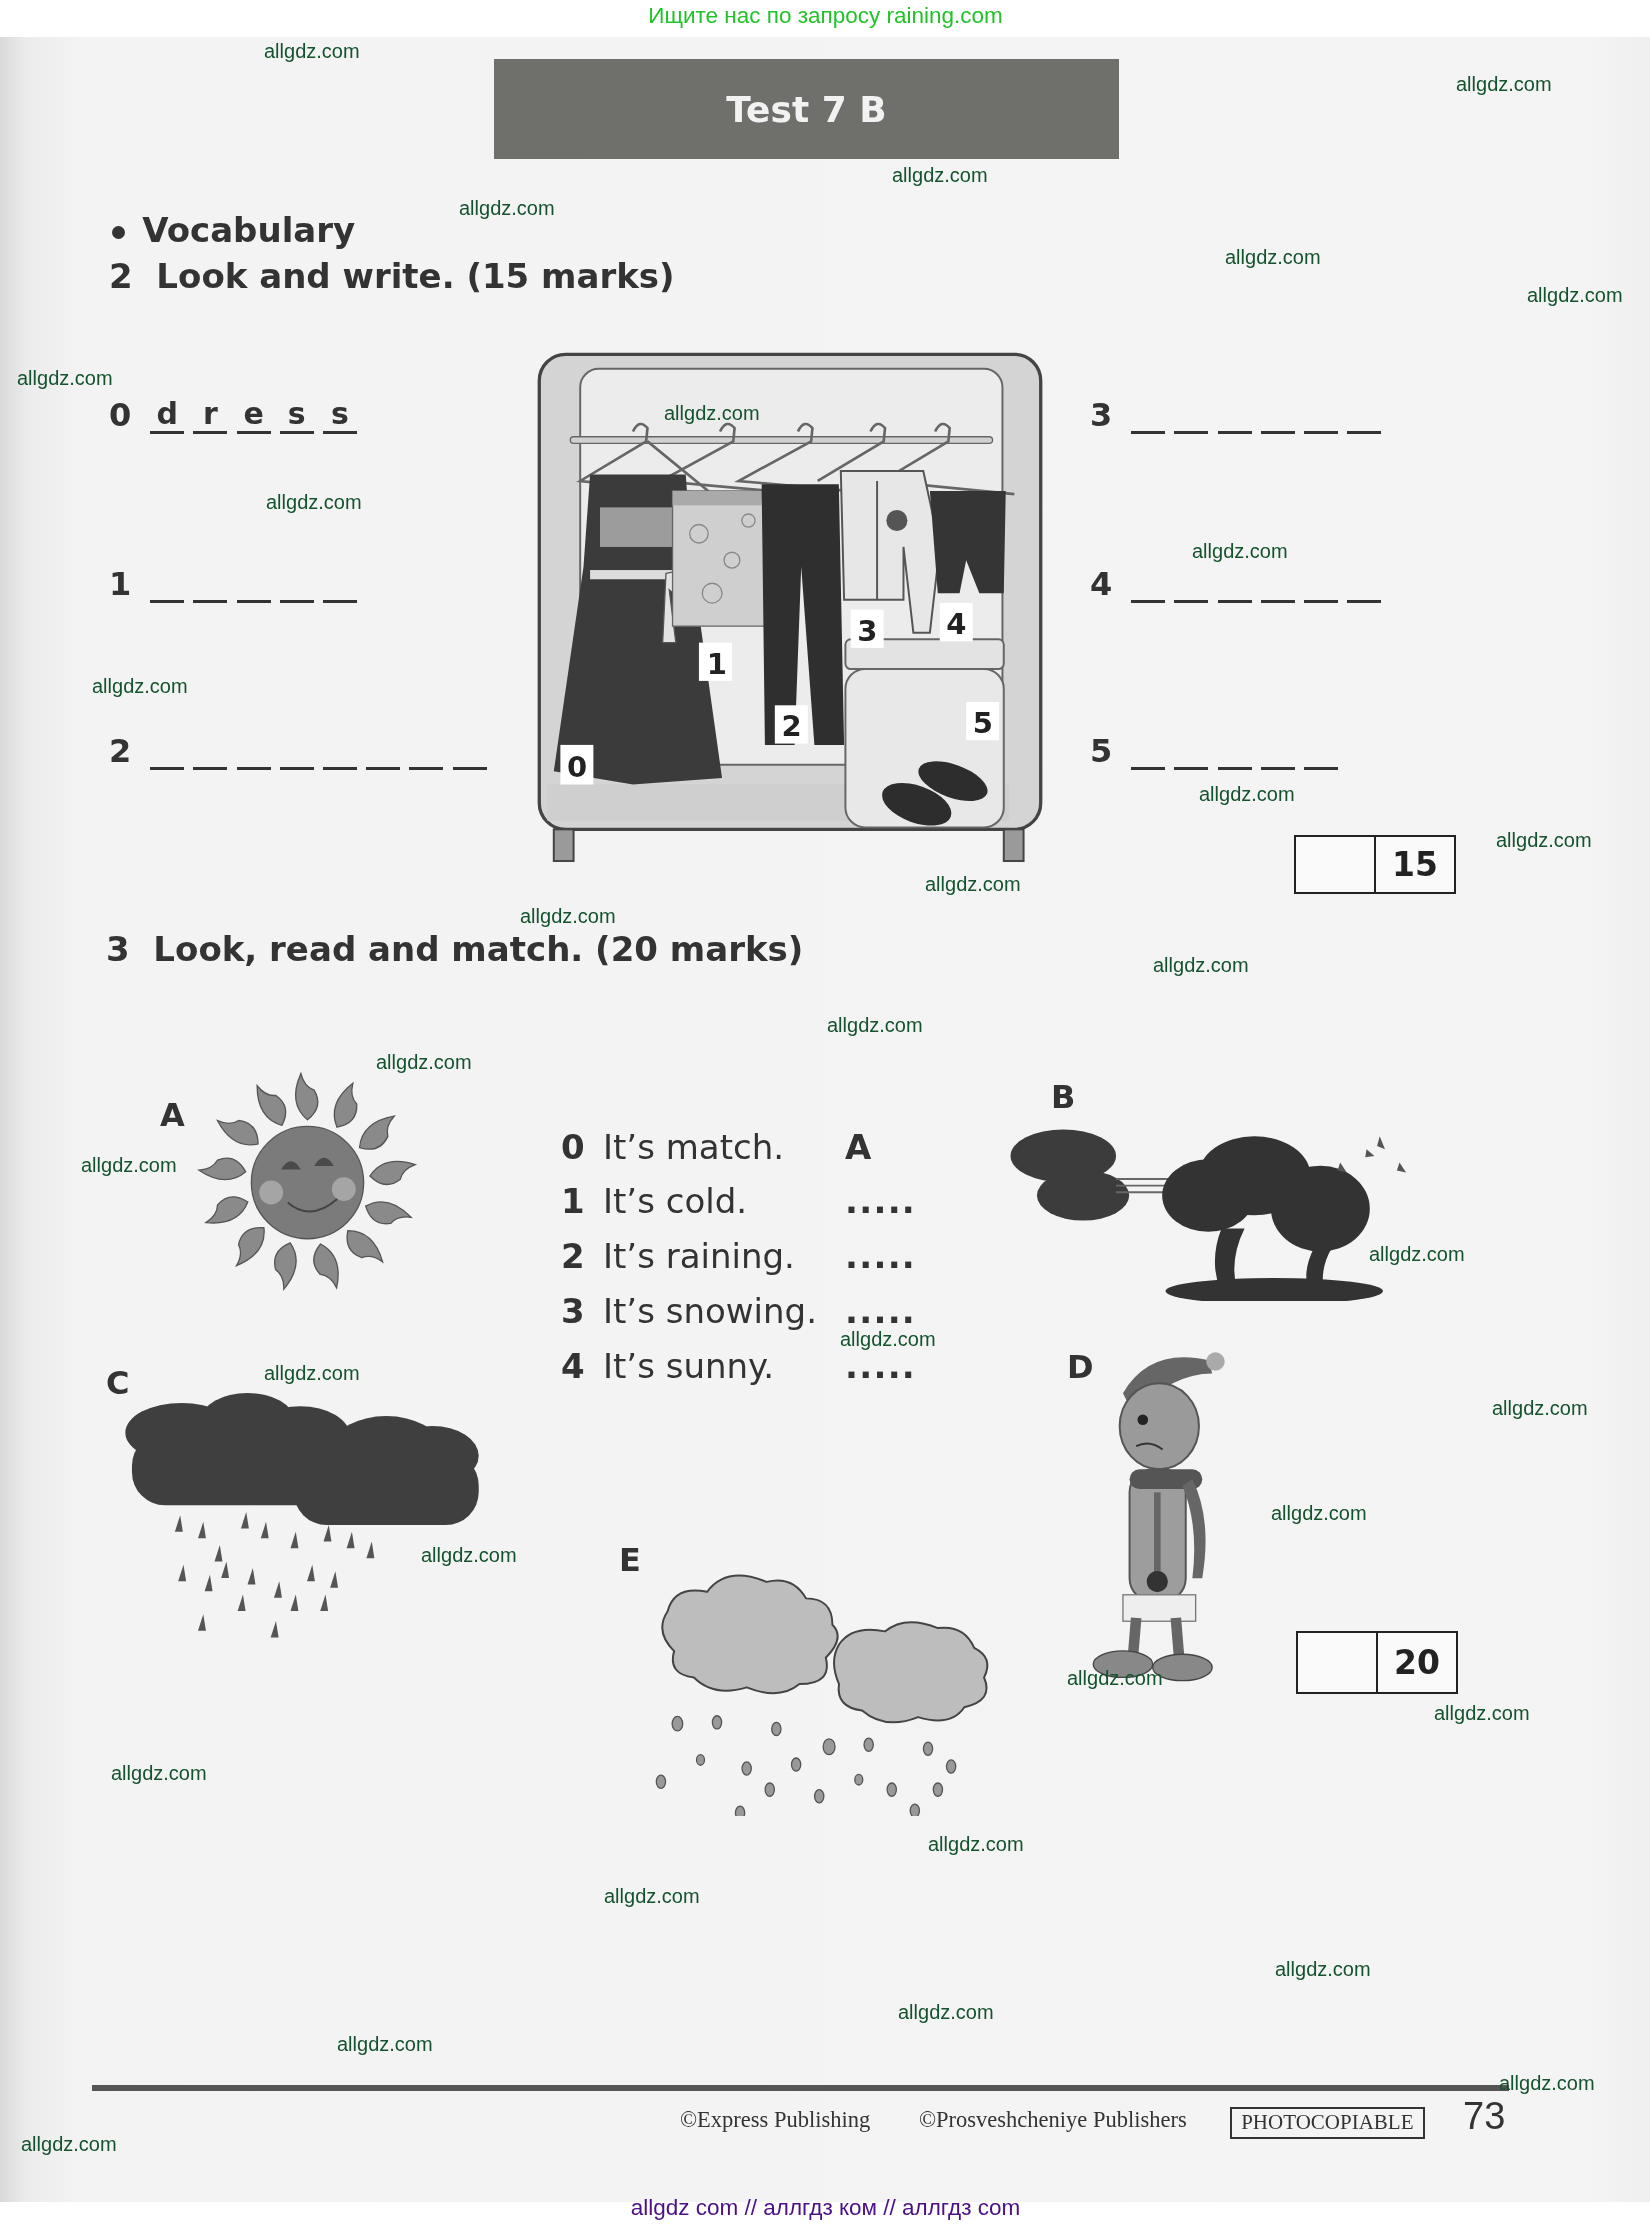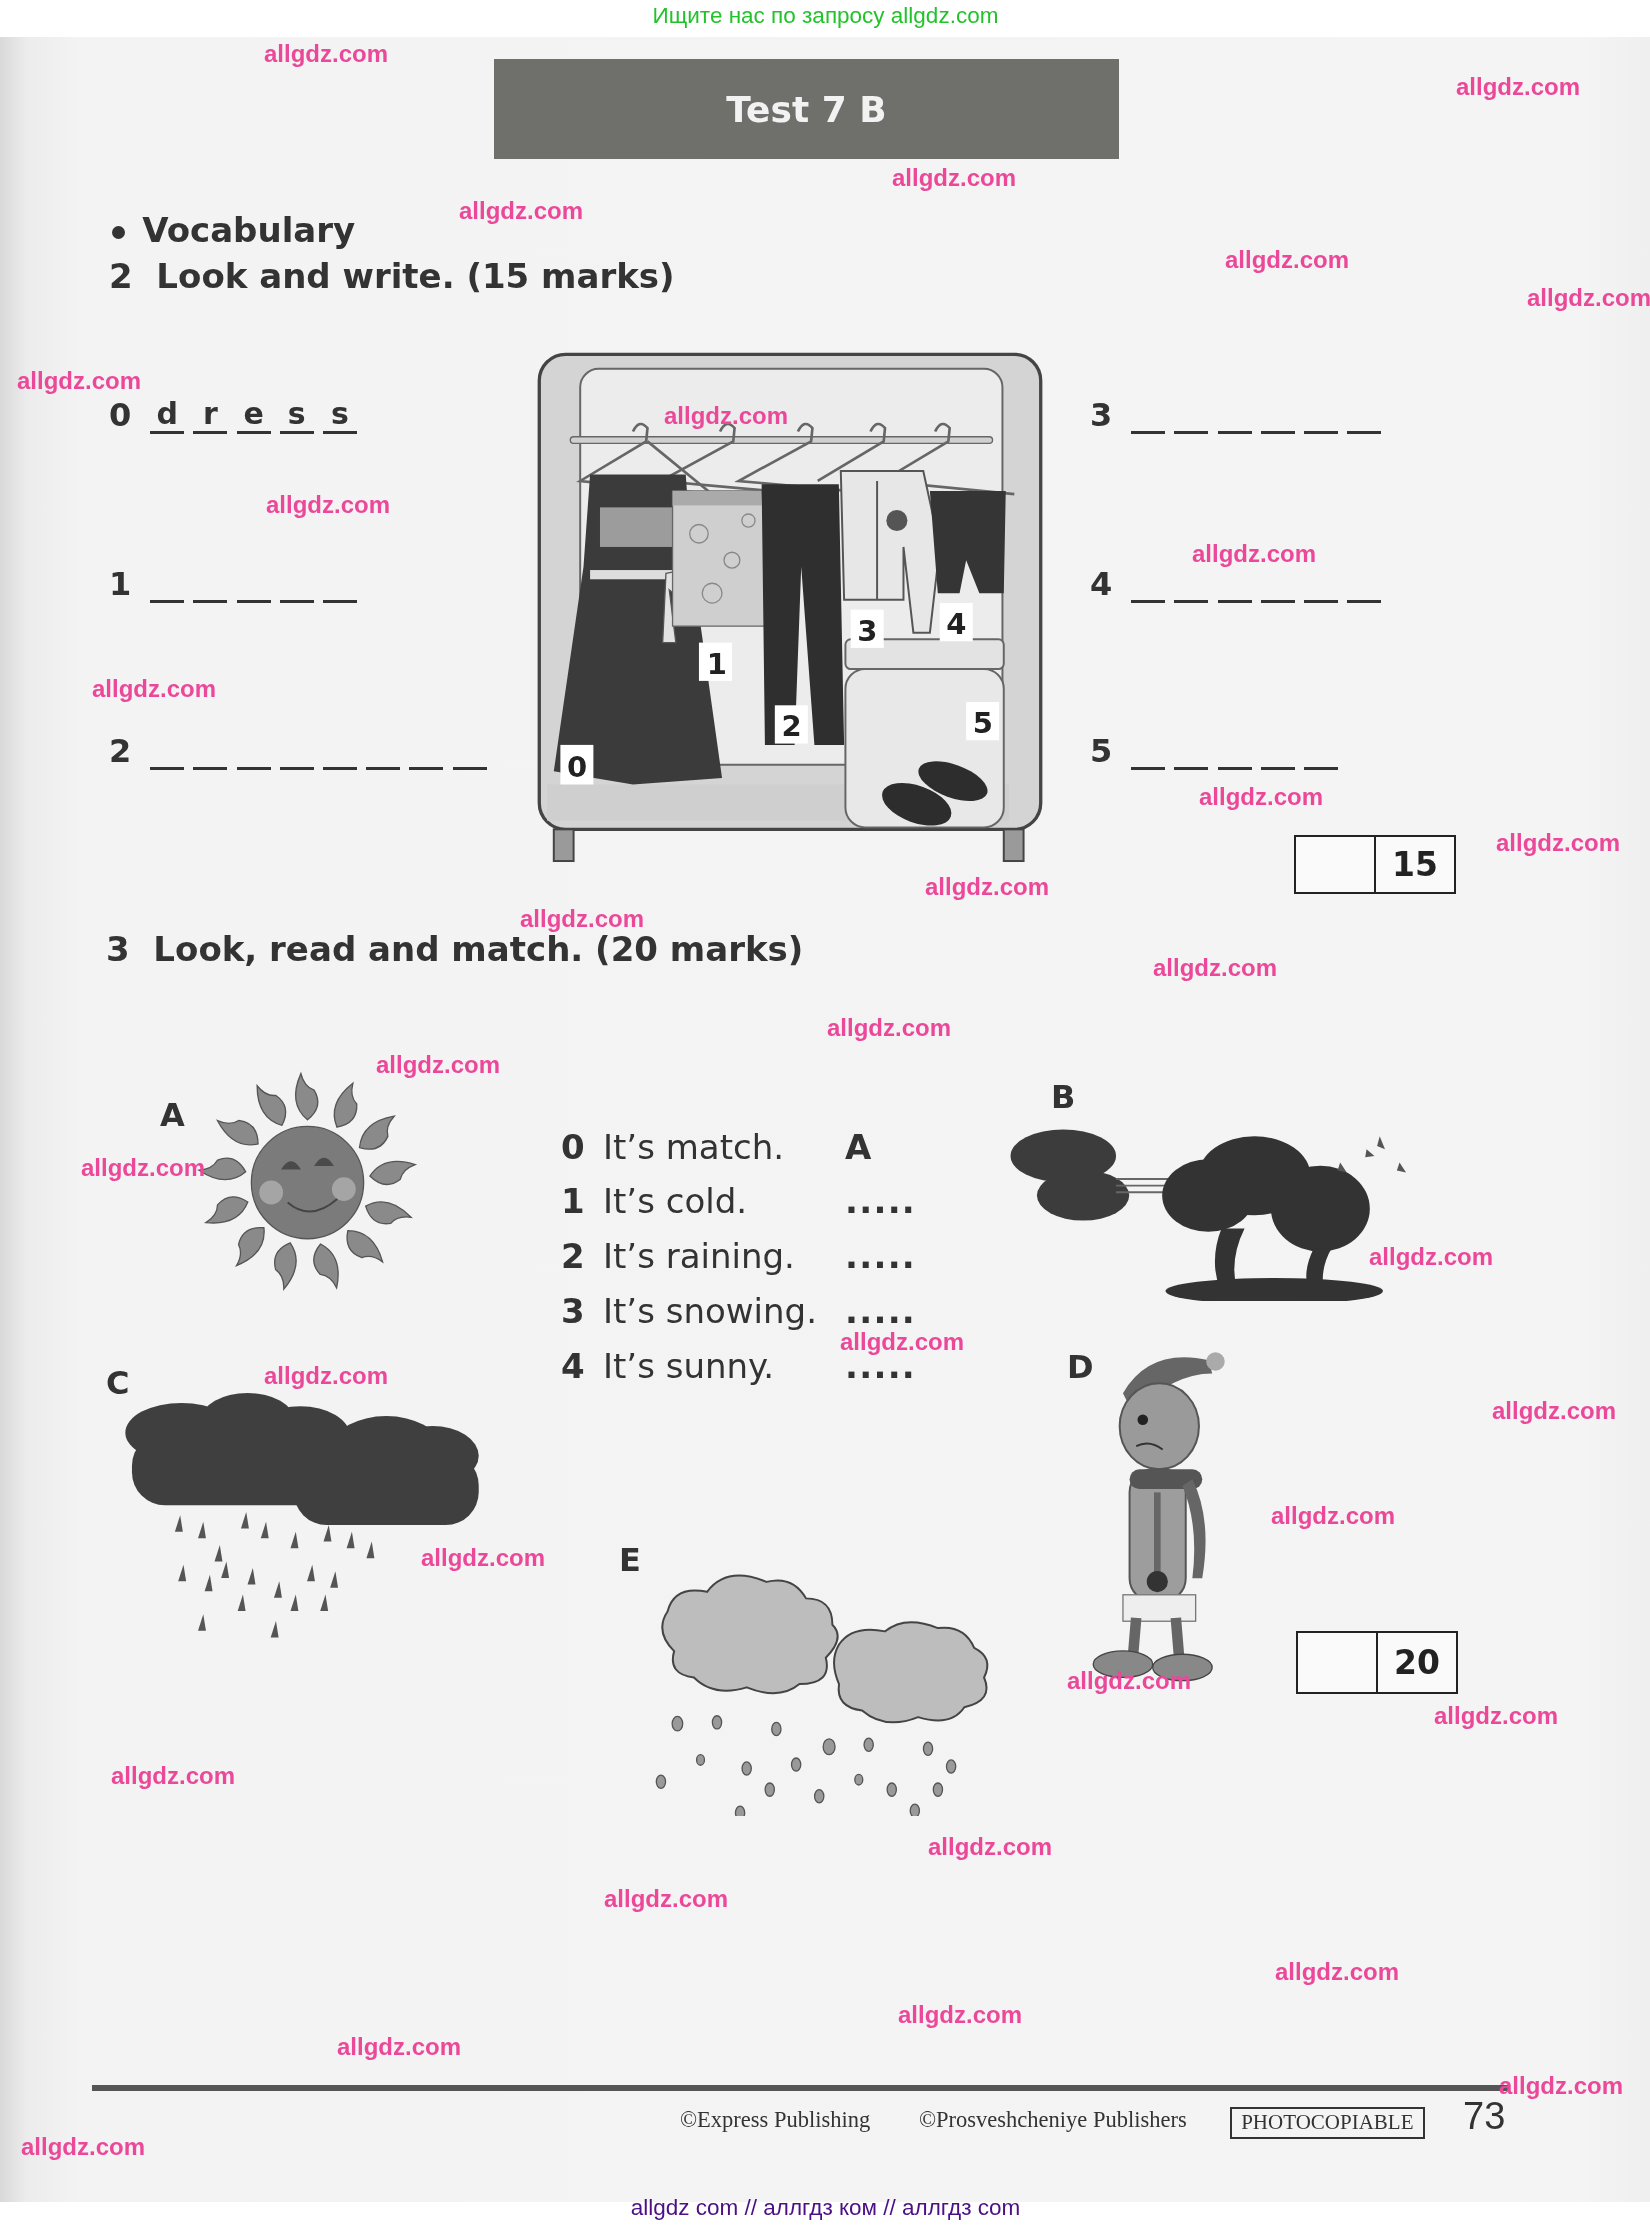--- a/index.html
+++ b/index.html
@@ -5,21 +5,21 @@
   html, body { margin:0; padding:0; }
   body { width:1651px; height:2239px; position:relative; background:#ffffff; overflow:hidden;
          font-family:"DejaVu Sans", sans-serif; color:#333; }
   .page { position:absolute; left:0; top:37px; width:1651px; height:2165px;
           background:linear-gradient(90deg,#d9d9d9 0px,#ececec 26.4px,#f3f3f3 79px,#f4f4f4 1585px,#efefef 1651px); }
   .abs { position:absolute; }
   .top-banner { position:absolute; top:2.6px; left:0; width:1651px; text-align:center; color:#22c32a;
                 font-family:"Liberation Sans", sans-serif; font-size:22.5px; }
   .bottom-banner { position:absolute; top:2195px; left:0; width:1651px; text-align:center; color:#4b0f86;
                    font-family:"Liberation Sans", sans-serif; font-size:22.5px; }
-  .wm { position:absolute; font-family:"Liberation Sans", sans-serif; font-size:24px; color:#ec4899; white-space:nowrap;font-weight:bold; }
+  .wm { position:absolute; font-family:"Liberation Sans", sans-serif; font-size:20px; color:#14532d; white-space:nowrap; }
   .title-box { left:474px; top:59px; width:625px; height:100px; background:#6f6f6b;
                display:flex; align-items:center; justify-content:center;margin-left:20px; }
   .title-box span { color:#f2f2f2; font-family:"DejaVu Sans", sans-serif; font-weight:bold; font-size:36px; }
   .heading { font-family:"DejaVu Sans", sans-serif; font-weight:bold; font-size:34px; color:#333; white-space:nowrap; }
   .bullet { display:inline-block; width:13.2px; height:13.2px; border-radius:50%; background:#333; margin-right:17px; vertical-align:middle; }
   .item { position:absolute; display:flex; align-items:flex-end; gap:9.2px; }
   .item-num { font-weight:bold; font-size:32px; color:#333; width:32px; }
   .blanks { display:flex; gap:9.2px; }
   .blank { width:34px; border-bottom:3.3px solid #333; height:32px; text-align:center; font-weight:bold;
            font-size:30px; line-height:29px; color:#333; }
@@ -33,21 +33,21 @@
   .match-row .a { font-weight:bold; letter-spacing:1.3px; }
   .pic-label { position:absolute; font-weight:bold; font-size:32px; color:#333; }
   .footer-rule { left:92px; top:2085px; width:1417px; height:6px; background:#555; }
   .footer-text { font-family:"Liberation Serif", serif; font-size:22.5px; color:#333; white-space:nowrap; }
   .photocopiable { border:2px solid #333; padding:1.3px 9.2px; font-family:"Liberation Serif", serif; font-size:21px; }
   .page-num { font-family:"Liberation Sans", sans-serif; font-size:38px; color:#333; }
 </style>
 </head>
 <body>
 
-<div class="top-banner">Ищите нас по запросу allgdz.com</div>
+<div class="top-banner">Ищите нас по запросу raining.com</div>
 
 <div class="page"></div>
 
 <div class="abs title-box">
   <span>Test 7 B</span>
 </div>
 
 <div class="abs heading" style="left:112px;top:190px;margin-top:20px;">
   <span class="bullet"></span><span>Vocabulary</span>
 </div>

